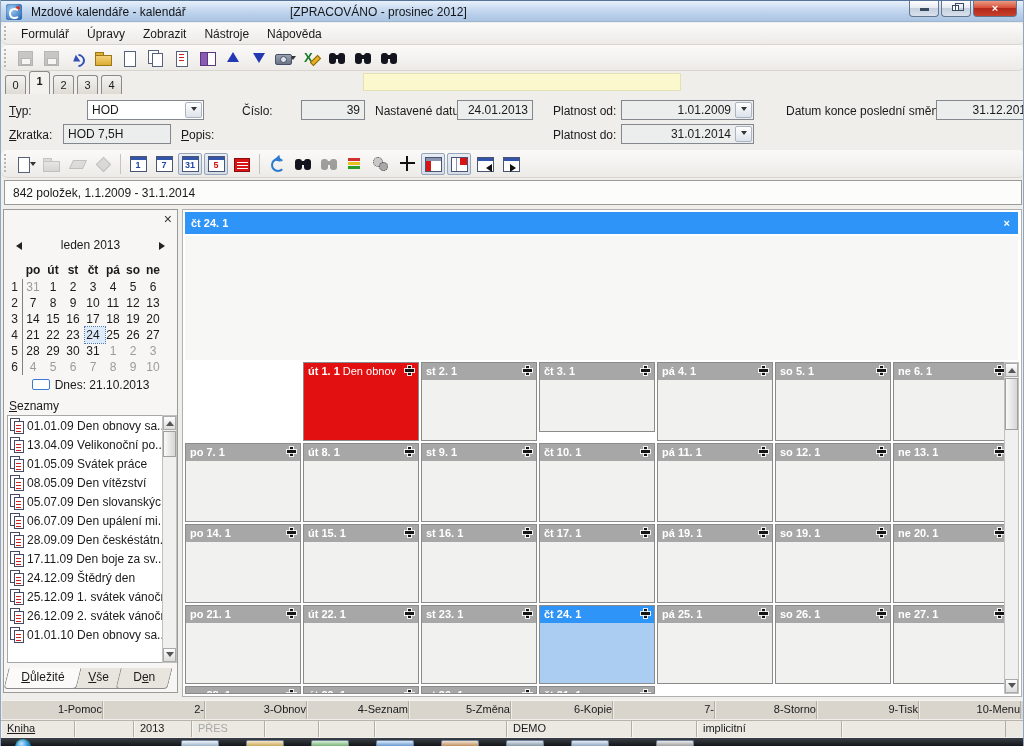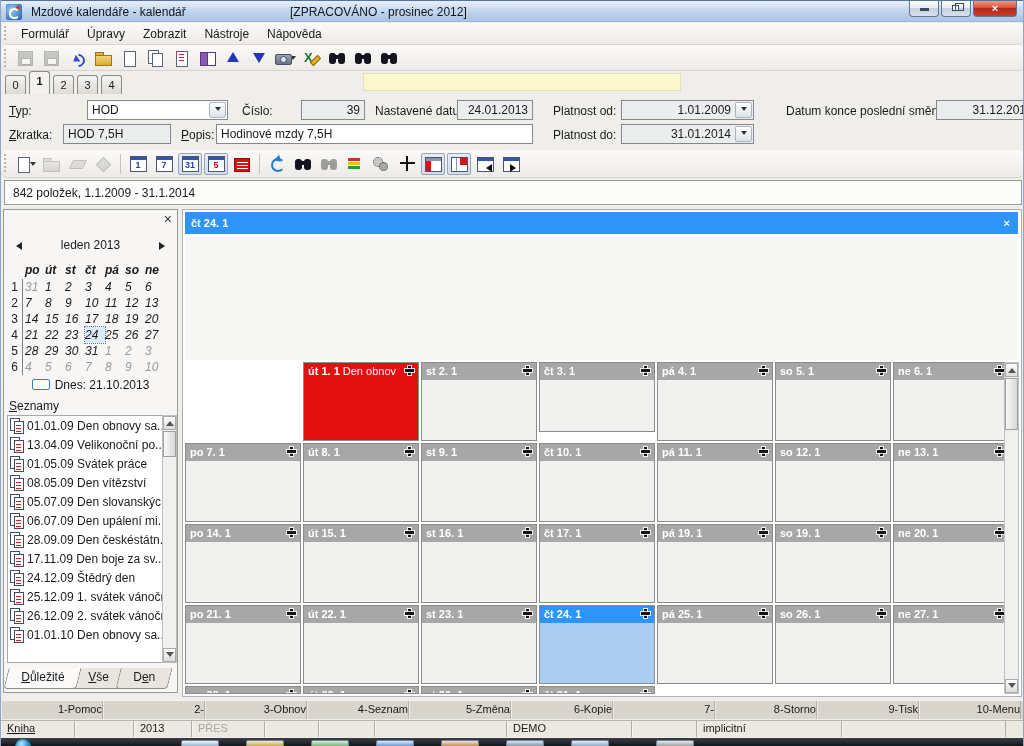--- a/index.html
+++ b/index.html
@@ -117,21 +117,21 @@
   #lp-close { position:absolute; right:5px; top:2px; font-size:14px; color:#333; line-height:14px; cursor:pointer; }
   #mc-header { position:absolute; left:0; top:28px; width:100%; text-align:center; }
   .mc-arrow { position:absolute; top:4px; width:0; height:0; border:4px solid transparent; cursor:pointer; }
   #mc-prev { left:8px; border-right:6px solid #222; }
   #mc-next { right:8px; border-left:6px solid #222; }
   #mc-weekdays, .mc-row { display:flex; padding-left:4px; height:16px; line-height:16px; }
   #mc-weekdays { position:absolute; top:52px; font-weight:bold; }
   #mc-weeks { position:absolute; top:69px; left:0; width:100%; }
   .mc-num { width:15px; text-align:right; padding-right:4px; border-right:1px solid #808080; margin-right:2px; color:#222; }
   #mc-weekdays .mc-num { border-right-color:transparent; }
-  .mc-day { width:20px; text-align:left; padding-right:4px; position:relative;font-style:italic; }
+  .mc-day { width:20px; text-align:center; padding-right:4px; position:relative; }
   .mc-day.muted { color:#9b9b9b; }
   .mc-day.sel { background:#ddeafa; outline:1px dotted #4a78b8; }
   #mc-today { position:absolute; top:168px; left:0; width:100%; text-align:center; }
   #today-box { display:inline-block; width:18px; height:11px; border:1px solid #3a7bd5; border-radius:2px; background:#fff; vertical-align:-1px; margin-right:5px; }
   #seznamy-label { position:absolute; left:5px; top:189px; }
   #list-wrap { position:absolute; left:3px; top:205px; width:169px; height:248px; background:#fff; border:1px solid #a8a8a8; overflow:hidden; }
   .list-item { height:19px; display:flex; align-items:center; padding-left:2px; white-space:nowrap; }
   .doc-ic { width:14px; height:15px; position:relative; margin-right:3px; flex:none; }
   .doc-ic::before { content:""; position:absolute; left:0; top:0; width:8px; height:11px; background:#fff; border:1px solid #444a66; }
   .doc-ic::after { content:""; position:absolute; left:4px; top:3px; width:8px; height:11px; background:#fff; border:1px solid #444a66;
@@ -261,21 +261,21 @@
       </span>
   </div>
 
   <div id="tabrow">
     <span id="rtabs"><span class="rtab" style="left: 4px;">0</span><span class="rtab active" style="left: 28px;">1</span><span class="rtab" style="left: 52px;">2</span><span class="rtab" style="left: 76px;">3</span><span class="rtab" style="left: 100px;">4</span></span>
     <div id="yellow-field"></div>
   </div>
 
   <div id="formarea">
     <span class="flabel" style="left:8px;top:10px"><u>T</u>yp:</span>
-    <div class="ffield has-btn" style="left:86px;top:6px;width:141px">
+    <div class="ffield has-btn" style="left:86px;top:6px;width:117px">
       <span>HOD</span>
       <span class="combo-btn">
           <span class="drop"></span>
         </span>
     </div>
     <span class="flabel" style="left:241px;top:10px">Číslo:</span>
     <div class="ffield gray right" style="left:300px;top:6px;width:64px">
       <span>39</span>
     </div>
     <span class="flabel" style="left:374px;top:10px">Nastavené datum:</span>
@@ -292,23 +292,20 @@
     <span class="flabel" style="left:785px;top:10px">Datum konce poslední směny:</span>
     <div class="ffield gray right" style="left:935px;top:6px;width:95px">
       <span>31.12.201</span>
     </div>
 
     <span class="flabel" style="left:8px;top:34px"><u>Z</u>kratka:</span>
     <div class="ffield gray" style="left:62px;top:30px;width:108px">
       <span>HOD 7,5H</span>
     </div>
     <span class="flabel" style="left:180px;top:34px"><u>P</u>opis:</span>
-    <div class="ffield" style="left:215px;top:30px;width:317px">
-      <span>Hodinové mzdy 7,5H</span>
-    </div>
     <span class="flabel" style="left:552px;top:34px">Platnost do:</span>
     <div class="ffield gray right has-btn" style="left:620px;top:30px;width:133px">
       <span>31.01.2014</span>
       <span class="combo-btn">
           <span class="drop"></span>
         </span>
     </div>
   </div>
 
   <div class="bar" style="top:150px;height:28px" id="toolbar2">

